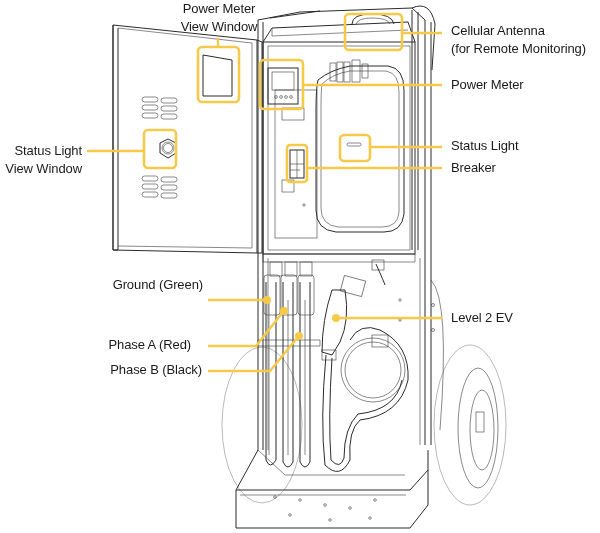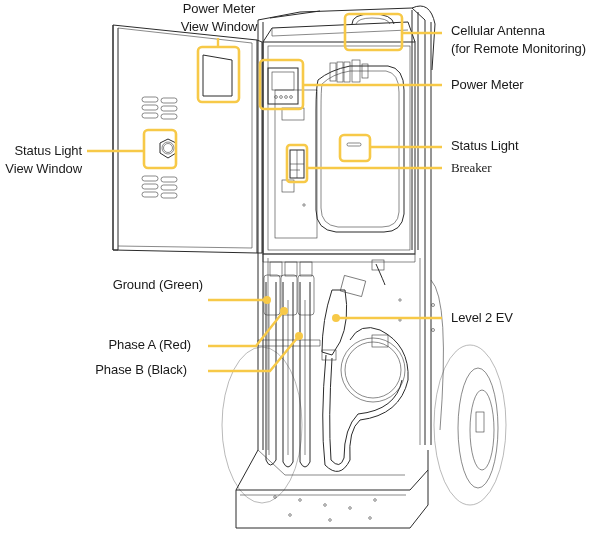--- a/index.html
+++ b/index.html
@@ -229,31 +229,31 @@
 
 <div class="label r" style="left:0px; top:142px; width:82px;">
   <span class="ln">Status Light</span>
   <span class="ln">View Window</span>
 </div>
 
 <div class="label" style="left:451px; top:137px;">
   <span class="ln">Status Light</span>
 </div>
 
-<div class="label" style="left:451px; top:159px;font-family:Liberation Serif, serif;">
+<div class="label" style="left:451px; top:159px;">
   <span class="ln">Breaker</span>
 </div>
 
 <div class="label r" style="left:60px; top:276px; width:143px;">
   <span class="ln">Ground (Green)</span>
 </div>
 
 <div class="label r" style="left:48px; top:336px; width:143px;">
   <span class="ln">Phase A (Red)</span>
 </div>
 
-<div class="label r" style="left:44px; top:361px; width:143px;">
+<div class="label r" style="left:59px; top:361px; width:143px;">
   <span class="ln">Phase B (Black)</span>
 </div>
 
 <div class="label" style="left:451px; top:309px;">
   <span class="ln">Level 2 EV</span>
 </div>
 
 </body></html>

